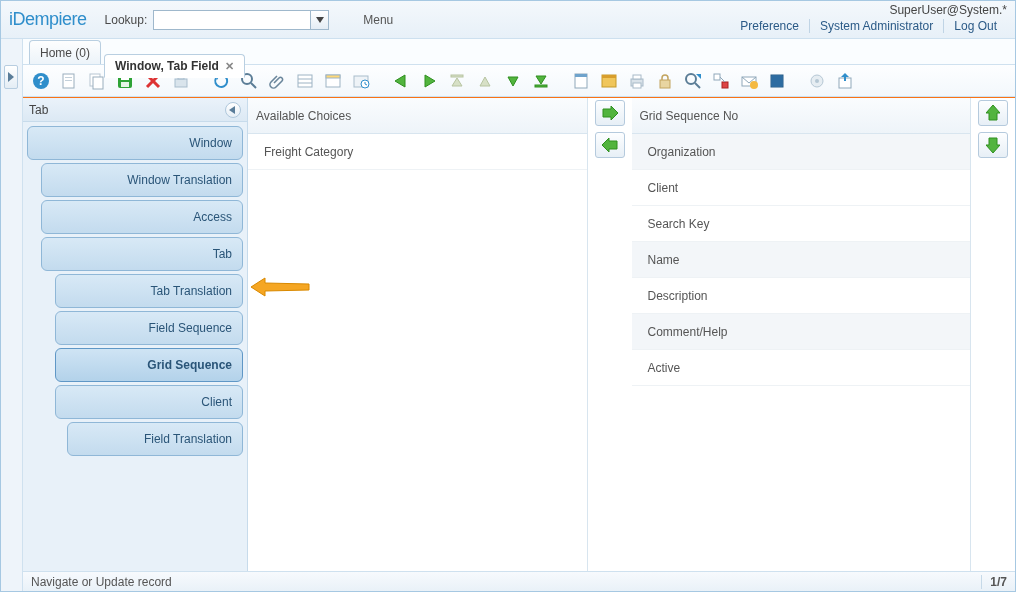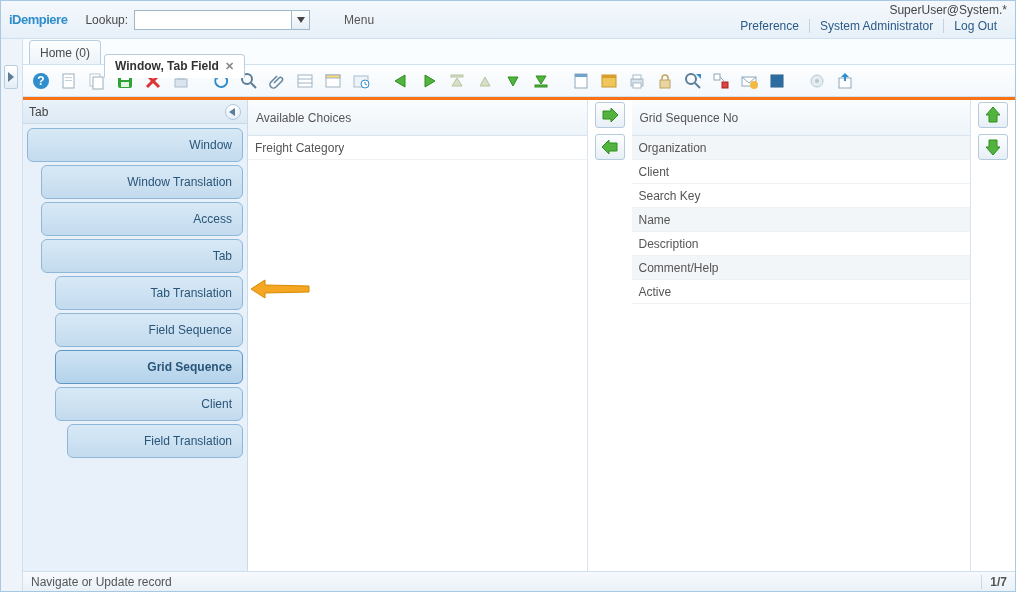--- a/index.html
+++ b/index.html
@@ -1,20 +1,20 @@
 <!DOCTYPE html>
 <html><head>
 <meta charset="utf-8">
 <style>
   * { box-sizing: border-box; }
   html, body { margin:0; padding:0; font-family: Arial, Helvetica, sans-serif; font-size: 12px; color:#333; }
   .window { width:1016px; height:592px; border:1px solid #a6c8e2; background:#fff; position:relative; display:flex; flex-direction:column; }
   
   .header { height:38px; background:linear-gradient(#f4f8fc,#e7f0f8); border-bottom:1px solid #cde0ef; display:flex; align-items:center; padding:0 8px; gap:8px; position:relative; }
-  .logo { font-size:13px; font-weight:bold; color:#2f8ecb; letter-spacing:-0.5px; }
+  .logo { font-size:18px; font-weight:normal; color:#2f8ecb; letter-spacing:-0.5px; }
   .lookup-wrap { display:flex; align-items:center; gap:6px; margin-left:10px; }
   .lookup-label { color:#4a4a4a; }
   .lookup-input { width:158px; height:20px; border:1px solid #9fb8cc; background:#fff; }
   .lookup-combo { display:flex; align-items:center; }
   .combo-arrow { width:18px; height:20px; border:1px solid #9fb8cc; border-left:none; display:flex; align-items:center; justify-content:center; background:linear-gradient(#fff,#e4edf5); }
   .menu-link { margin-left:26px; color:#555; cursor:pointer; }
 
   .header-right { position:absolute; right:8px; top:2px; text-align:right; }
   .user-info { color:#444; font-size:12px; margin-bottom:2px; }
   .header-links { display:flex; gap:0; align-items:flex-start; }
@@ -34,36 +34,36 @@
   .tab.active { background:#fff; font-weight:bold; color:#333; position:relative; top:14px; border-bottom:1px solid #fff; }
   .tab .close { font-size:11px; color:#888; }
 
   
   .toolbar { height:32px; border-bottom:1px solid #cfe1ef; display:flex; align-items:center; padding:0 6px; gap:4px; background:linear-gradient(#fdfeff,#f3f8fc); }
   .tbtn { width:24px; height:24px; display:flex; align-items:center; justify-content:center; border-radius:2px; cursor:pointer; }
   .tsep { width:8px; }
   .tbtn svg { display:block; }
 
   
-  .workarea { flex:1; display:flex; min-height:0; border-top:3px solid #f97316; }
+  .workarea { flex:1; display:flex; min-height:0; border-top:1px solid #f97316; }
 
   .navpanel { width:225px; background:#e8f1f9; border-right:1px solid #c7dbeb; display:flex; flex-direction:column; }
   .navtitle { height:24px; display:flex; align-items:center; justify-content:space-between; padding:0 6px; border-bottom:1px solid #c7dbeb; background:linear-gradient(#eaf2fa,#dce9f4); color:#444; }
   .navtitle .collapse { width:16px; height:16px; border:1px solid #b0c8dc; border-radius:8px; display:flex; align-items:center; justify-content:center; background:linear-gradient(#fff,#e6eef5); cursor:pointer; }
   .navlist { padding:4px 4px; display:flex; flex-direction:column; gap:3px; }
   .navitem { height:34px; border:1px solid #8fb7d7; border-radius:6px; background:linear-gradient(#d8e9f6,#c3dbee); color:#2a5578; display:flex; align-items:center; justify-content:flex-end; padding:0 10px; cursor:pointer; }
   .indent1 { margin-left:14px; }
   .indent2 { margin-left:28px; }
   .indent3 { margin-left:40px; }
   .navitem.selected { font-weight:bold; border-color:#5f97c6; background:linear-gradient(#cfe4f4,#b3d2ea); }
   .halfpanel { flex:1; display:flex; flex-direction:column; border-right:1px solid #d8e5ef; min-width:0; }
   .halfpanel:last-child { border-right:none; }
   .panelhead { height:36px; display:flex; align-items:center; padding:0 8px; color:#555; background:linear-gradient(#fafcfe,#eef4f9); border-bottom:1px solid #d8e5ef; }
   .panelbody { flex:1; overflow:auto; }
-  .row { height:24px; display:flex; align-items:center; padding:0 7px; border-bottom:1px solid #eef2f5; color:#555; cursor:pointer; }
+  .row { height:36px; display:flex; align-items:center; padding:0 16px; border-bottom:1px solid #eef2f5; color:#555; cursor:pointer; }
   .row.alt { background:#f3f6f9; }
   .movebtns { width:44px; display:flex; flex-direction:column; align-items:center; padding-top:2px; gap:6px; }
   .sqbtn { width:30px; height:26px; border:1px solid #b5cadd; border-radius:3px; background:linear-gradient(#fdfeff,#e7eff6); display:flex; align-items:center; justify-content:center; cursor:pointer; }
 
   
   .pointer-arrow { position:absolute; left:228px; top:176px; pointer-events:none; }
 
   
   .statusbar { height:20px; border-top:1px solid #cfe1ef; background:linear-gradient(#f7fafd,#e9f1f8); display:flex; align-items:center; justify-content:space-between; padding:0 8px; color:#555; }
   .statusright { border-left:1px solid #c6d9e8; padding-left:8px;font-weight:bold; }

